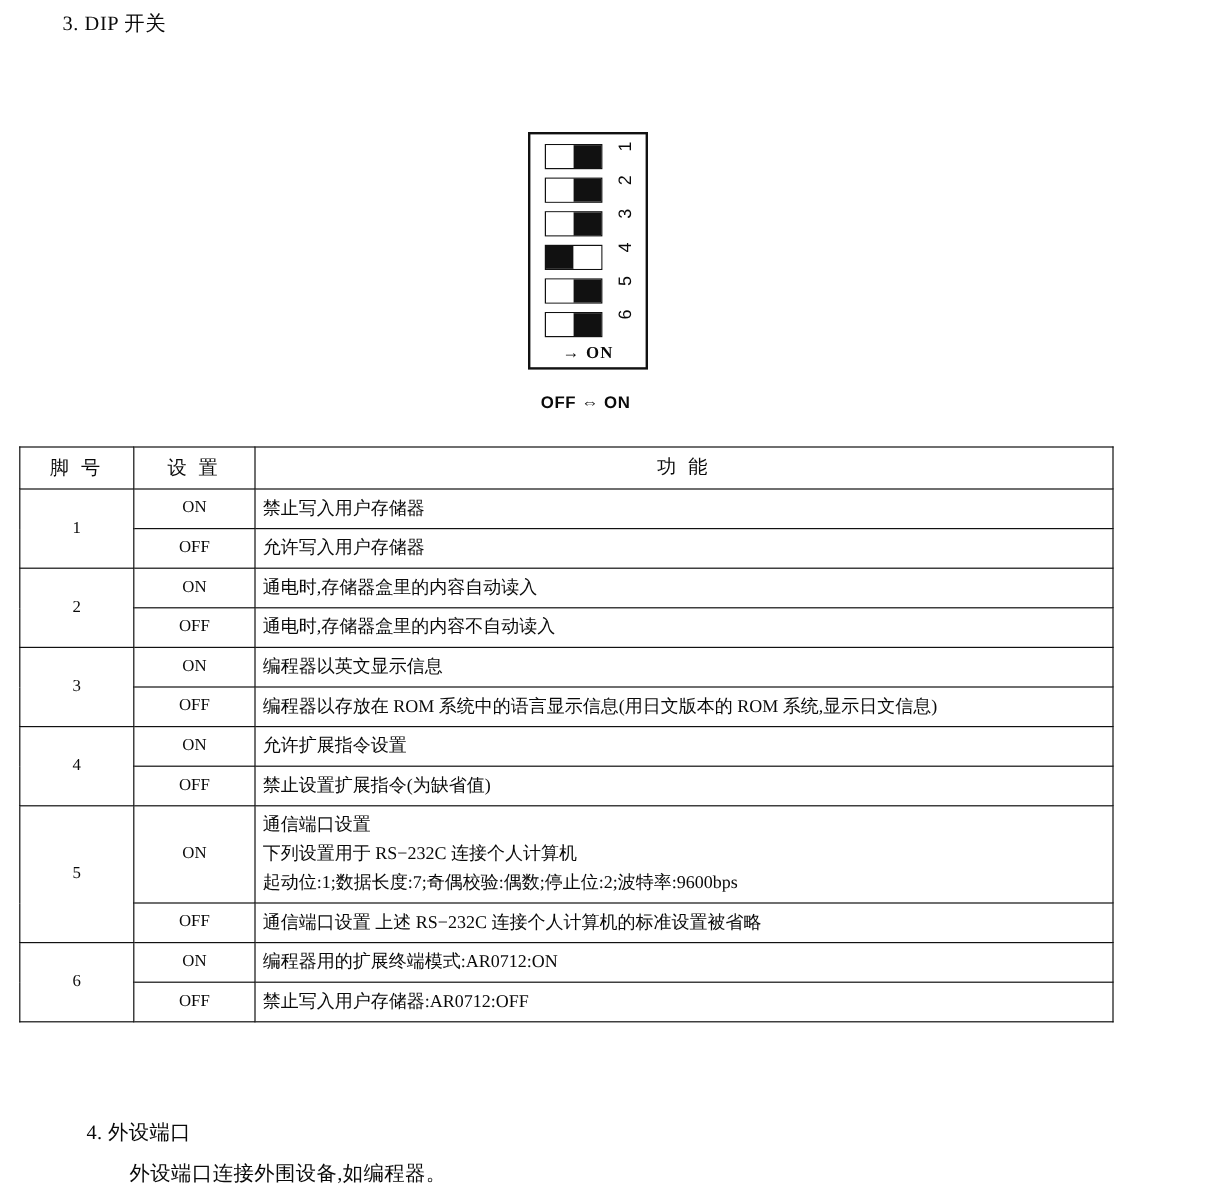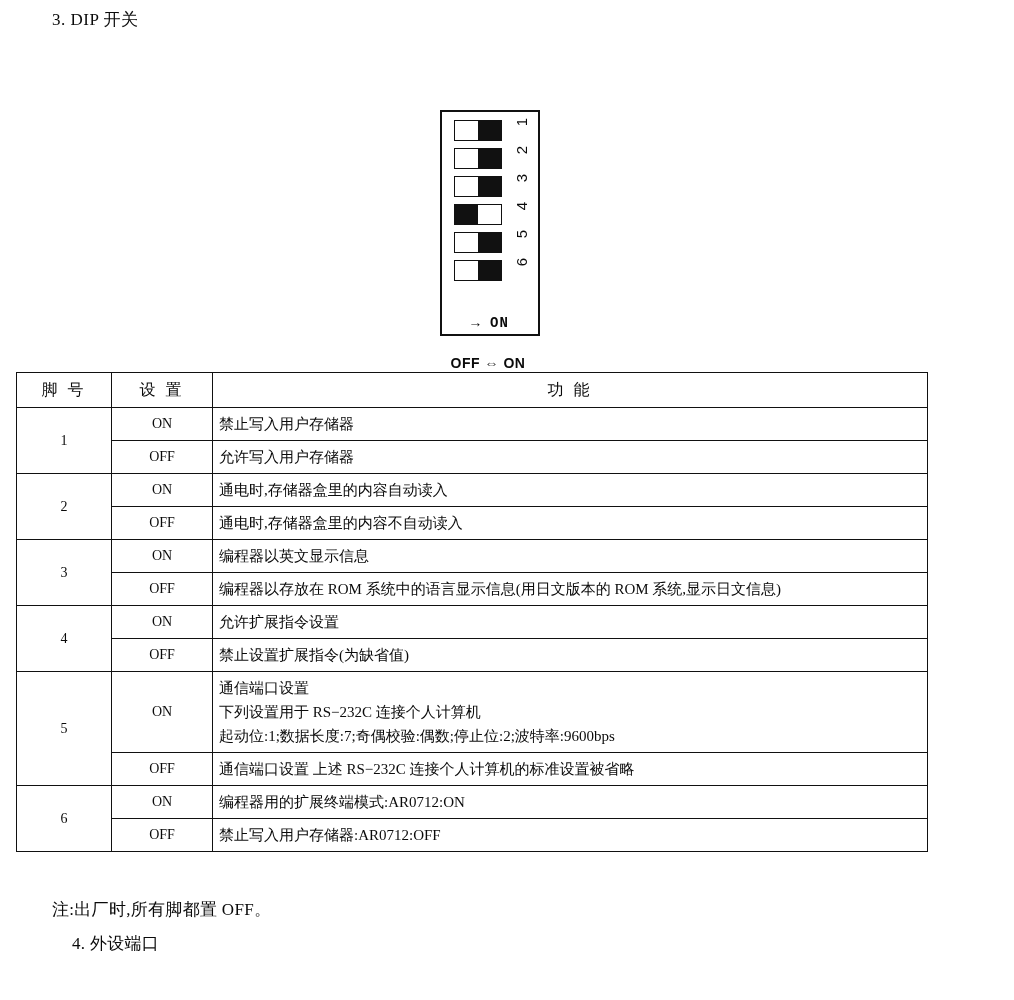--- a/index.html
+++ b/index.html
@@ -85,26 +85,25 @@
     font-family: "Liberation Sans", sans-serif;
     writing-mode: vertical-rl;
     transform: rotate(180deg);
     line-height: 1;
   }
   .dip-arrow {
     display: flex;
     align-items: center;
     justify-content: center;
     font-size: 14px;
-    font-family: Liberation Mono, monospace;
+    font-family: Liberation Serif, serif;
     font-weight: bold;
     height: 22px;
     letter-spacing: 1px;
     border-top: 0;
-    margin-top: 28px;
   }
   .dip-caption {
     width: 96px;
     text-align: center;
     font-size: 14px;
     font-family: "Liberation Sans", sans-serif;
     font-weight: bold;
     margin-top: 19px;
     letter-spacing: 0.5px;
   }
@@ -302,16 +301,16 @@
         <td class="col-set">ON</td>
         <td class="col-fn">编程器用的扩展终端模式:AR0712:ON</td>
       </tr>
       <tr>
         <td class="col-set">OFF</td>
         <td class="col-fn">禁止写入用户存储器:AR0712:OFF</td>
       </tr>
     </tbody>
   </table>
 
-  <div class="note">注:出厂时,所有脚都置 OFF。</div>
   <div class="sec4">4. 外设端口</div>
+  <div class="sec4-body">外设端口连接外围设备,如编程器。</div>
 
 </div>
 
 </body></html>

